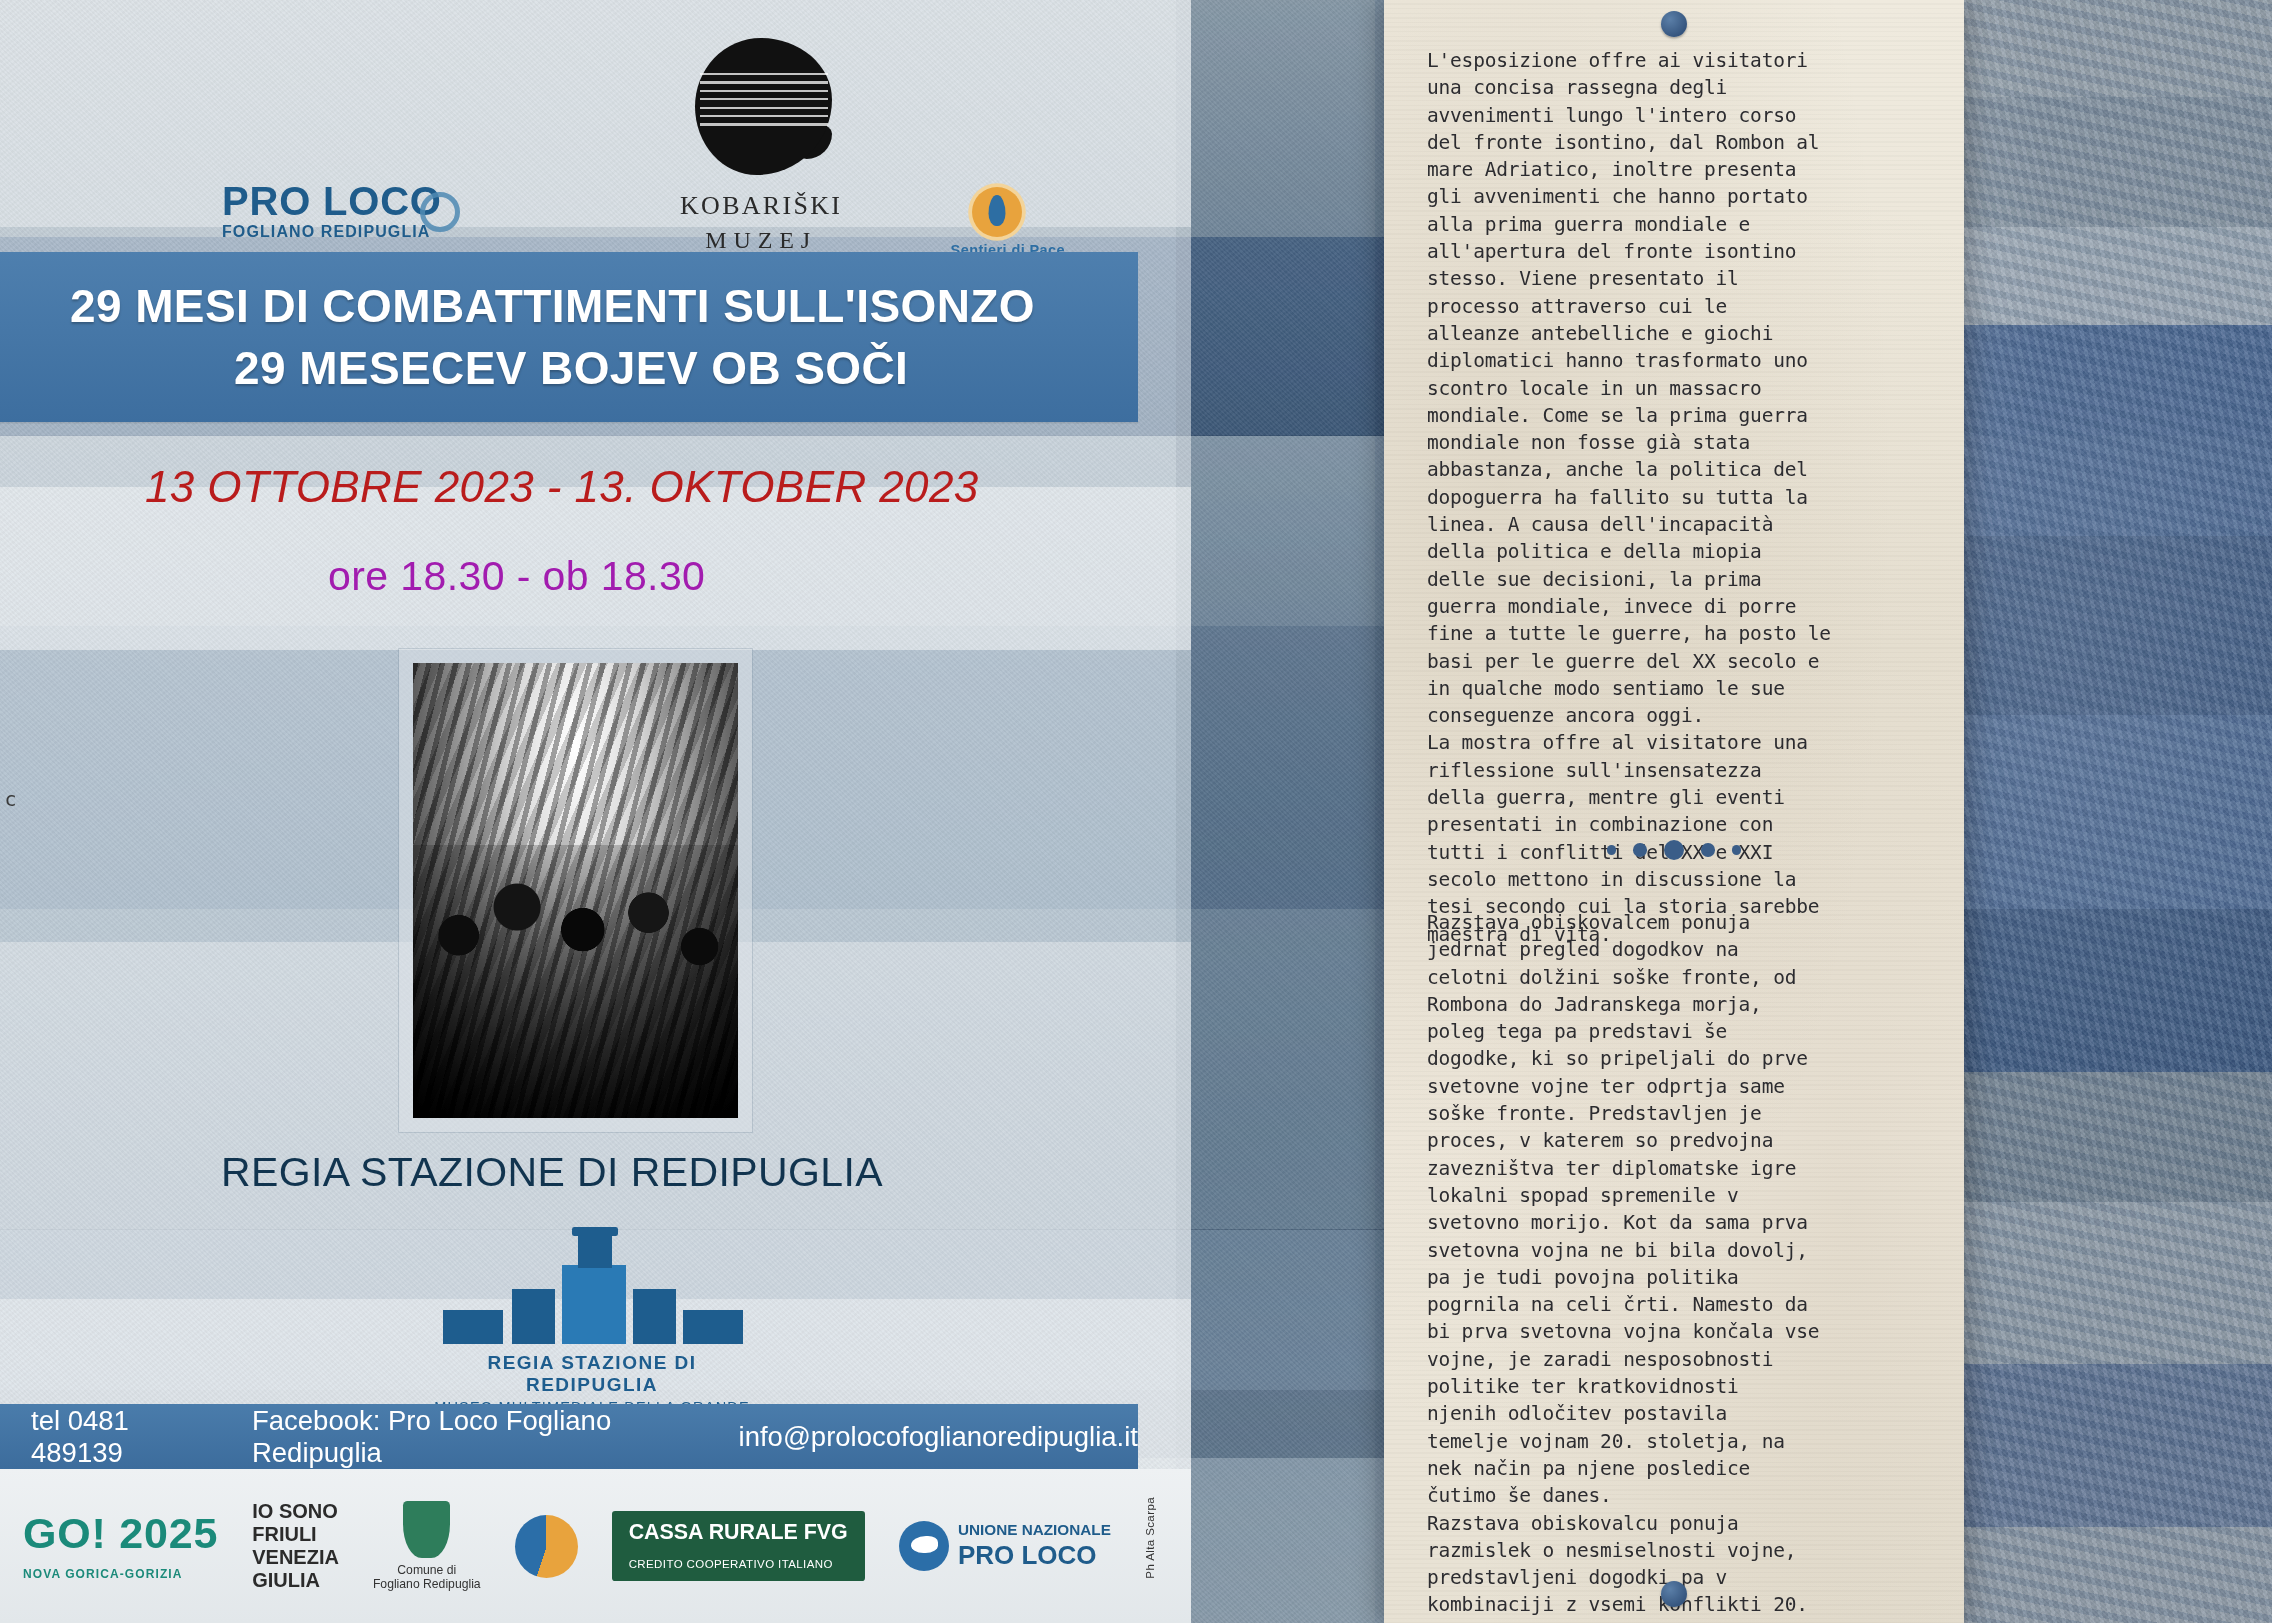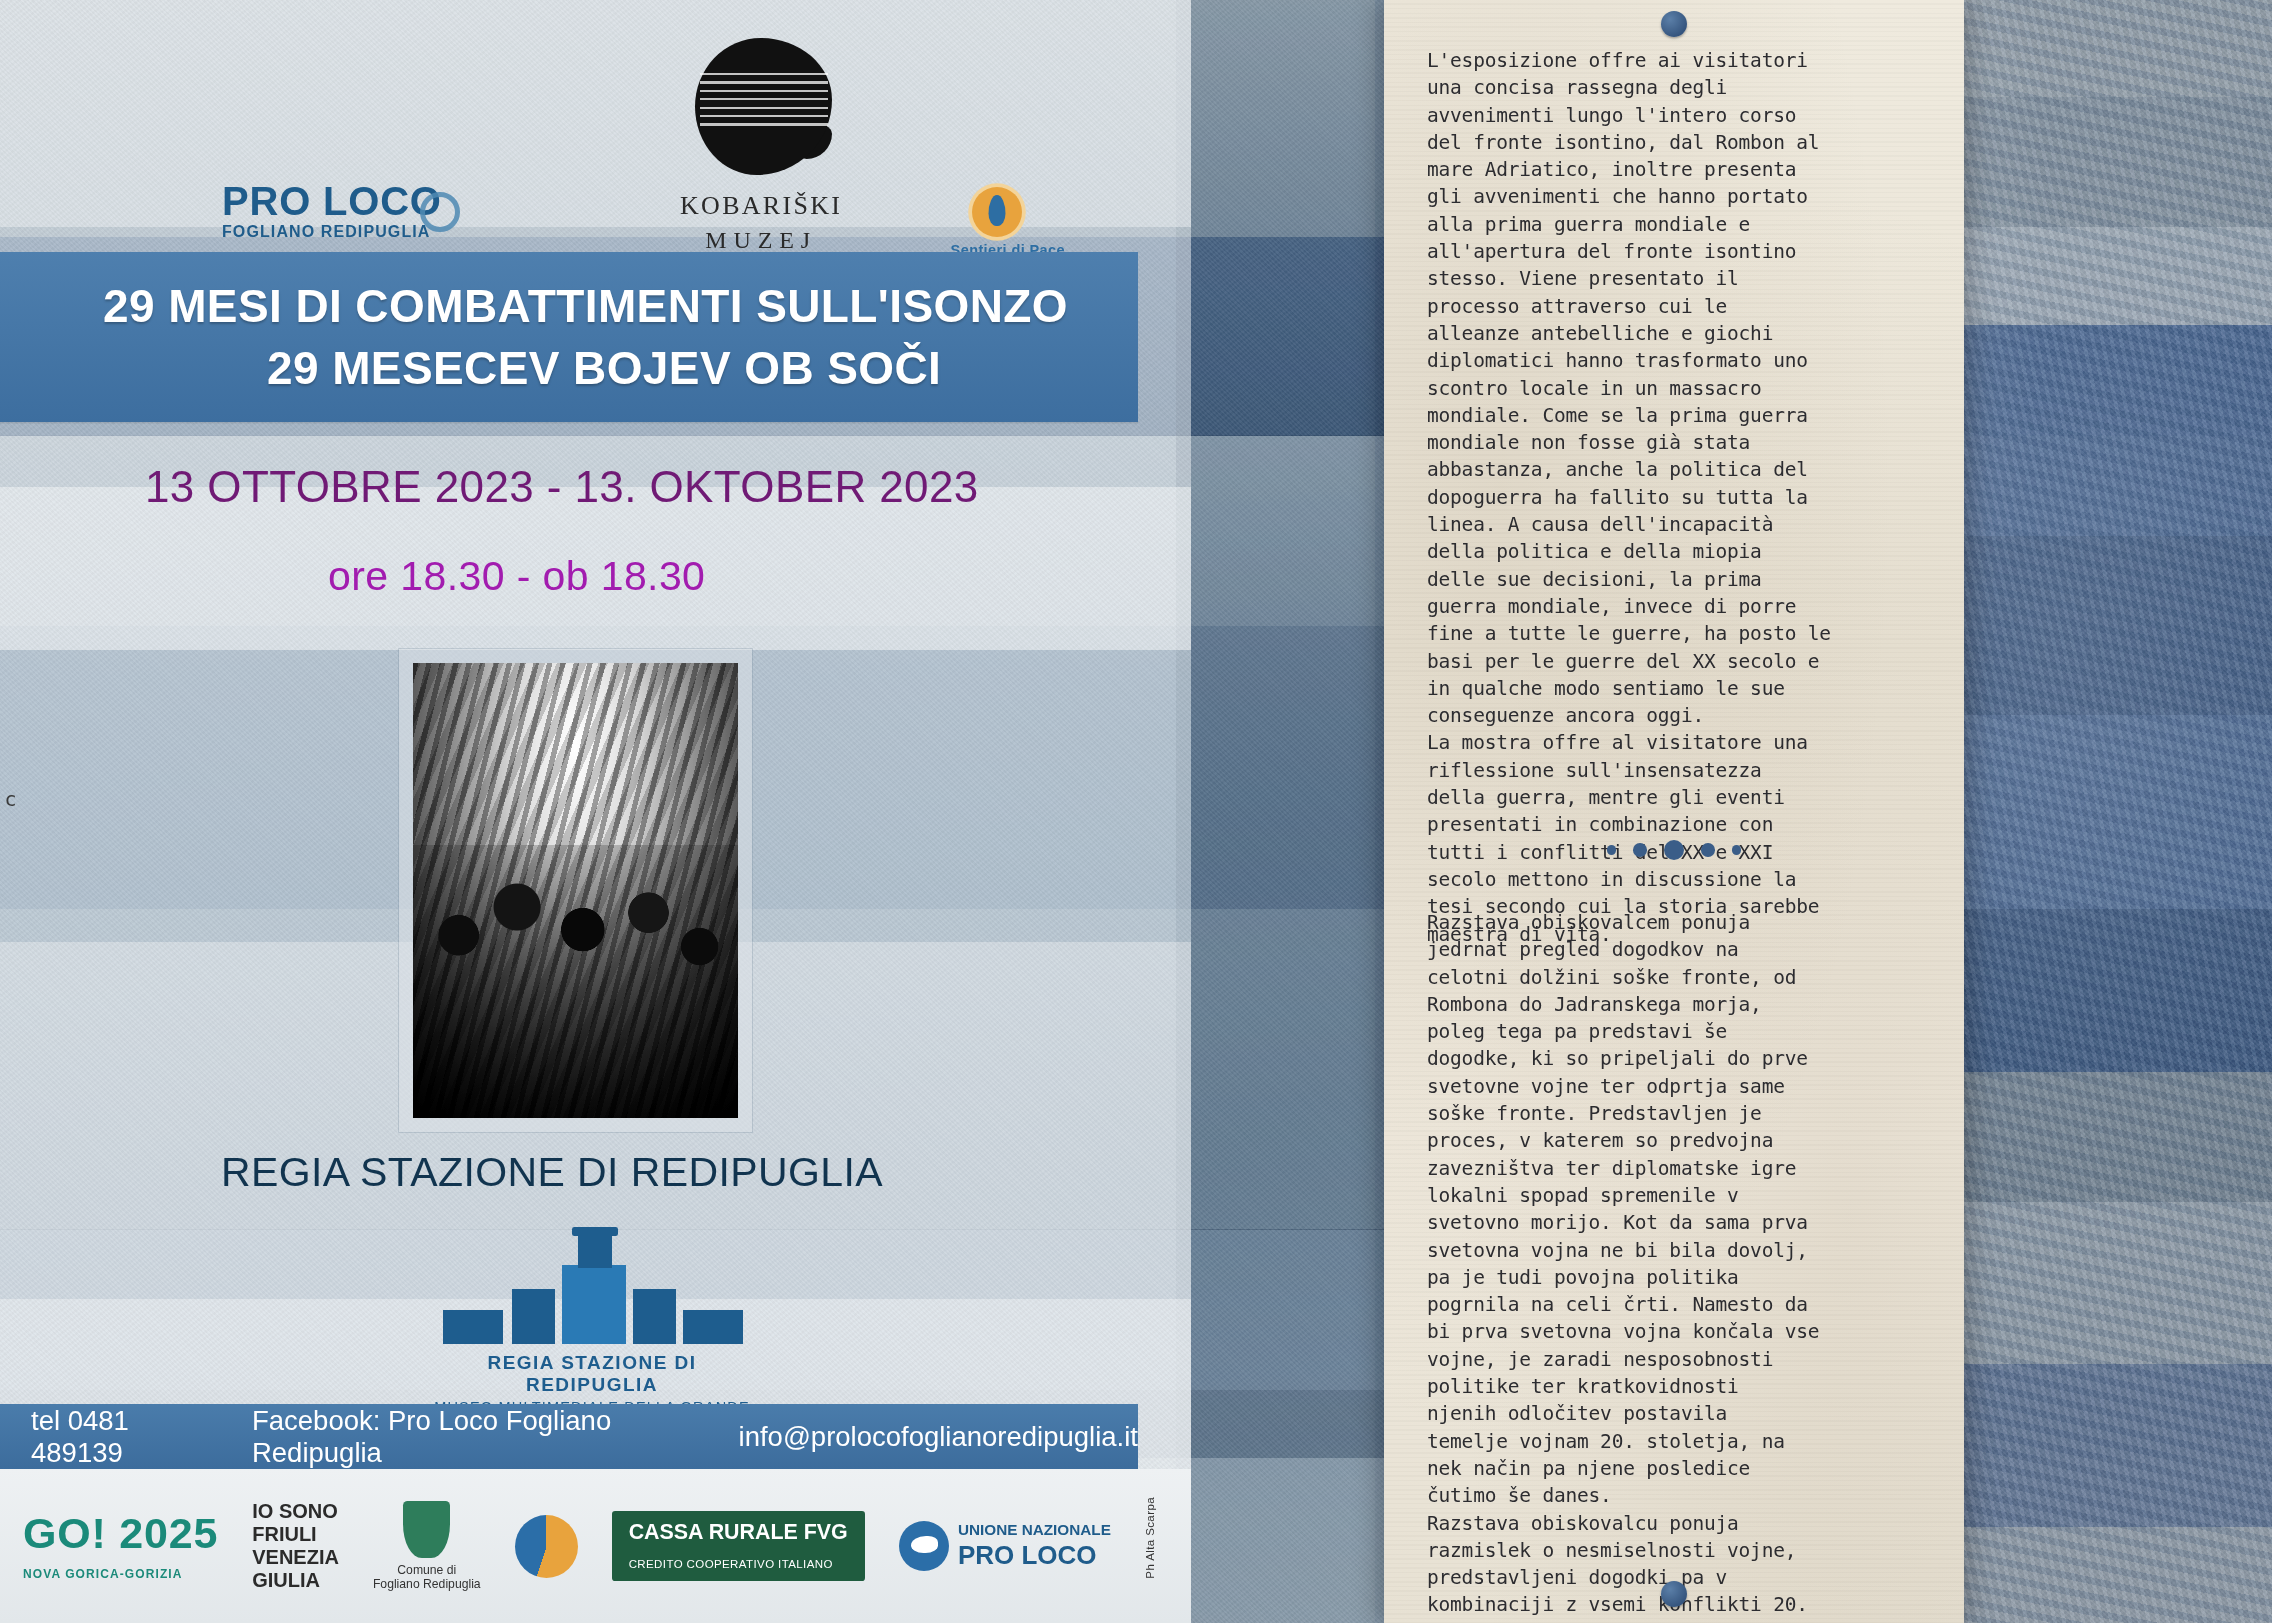--- a/index.html
+++ b/index.html
@@ -123,33 +123,33 @@
     content:""; position:absolute; left:50%; top:7.6px; transform:translateX(-50%);
     width:17px;height:31px;background:#2d6ea3;border-radius:50% 50% 45% 45%/60% 60% 40% 40%;
   }
   .sent-text{ font-size:14.5px; color:#2d6ea3; font-weight:bold; letter-spacing:0.4px;}
 
   
   .title-bar {
     position:absolute; left:0; top:252px; width:1138px; height:170px;
     background:linear-gradient(180deg,#4e7fae,#3d6e9f);
     display:flex; flex-direction:column; justify-content:center;
-    padding-left:103px;
+    padding-left:70px;
     box-shadow:0 1.5px 0 rgba(0,0,0,.08);
   }
   .title-line {
     color:#ffffff; font-weight:bold; font-size:46px; letter-spacing:0.4px; line-height:1.35;
     text-shadow:0 1.5px 2.3px rgba(0,0,0,.25);
   }
   .title-line.two { padding-left:164px; }
 
   
   .date-line {
     position:absolute; left:145px; top:462px; width:916px;
-    font-size:44px; color:#701a75; letter-spacing:0.4px;
+    font-size:44px; color:#b91c1c; letter-spacing:0.4px;font-style:italic;
   }
   .time-line {
     position:absolute; left:328px; top:553px; width:916px;
     font-size:41px; color:#a21caf; letter-spacing:0.4px;
   }
 
   
   .photo-frame {
     position:absolute; left:399px; top:649px; width:353px; height:483px;
     padding:13.7px; background:rgba(220,226,231,.55);

